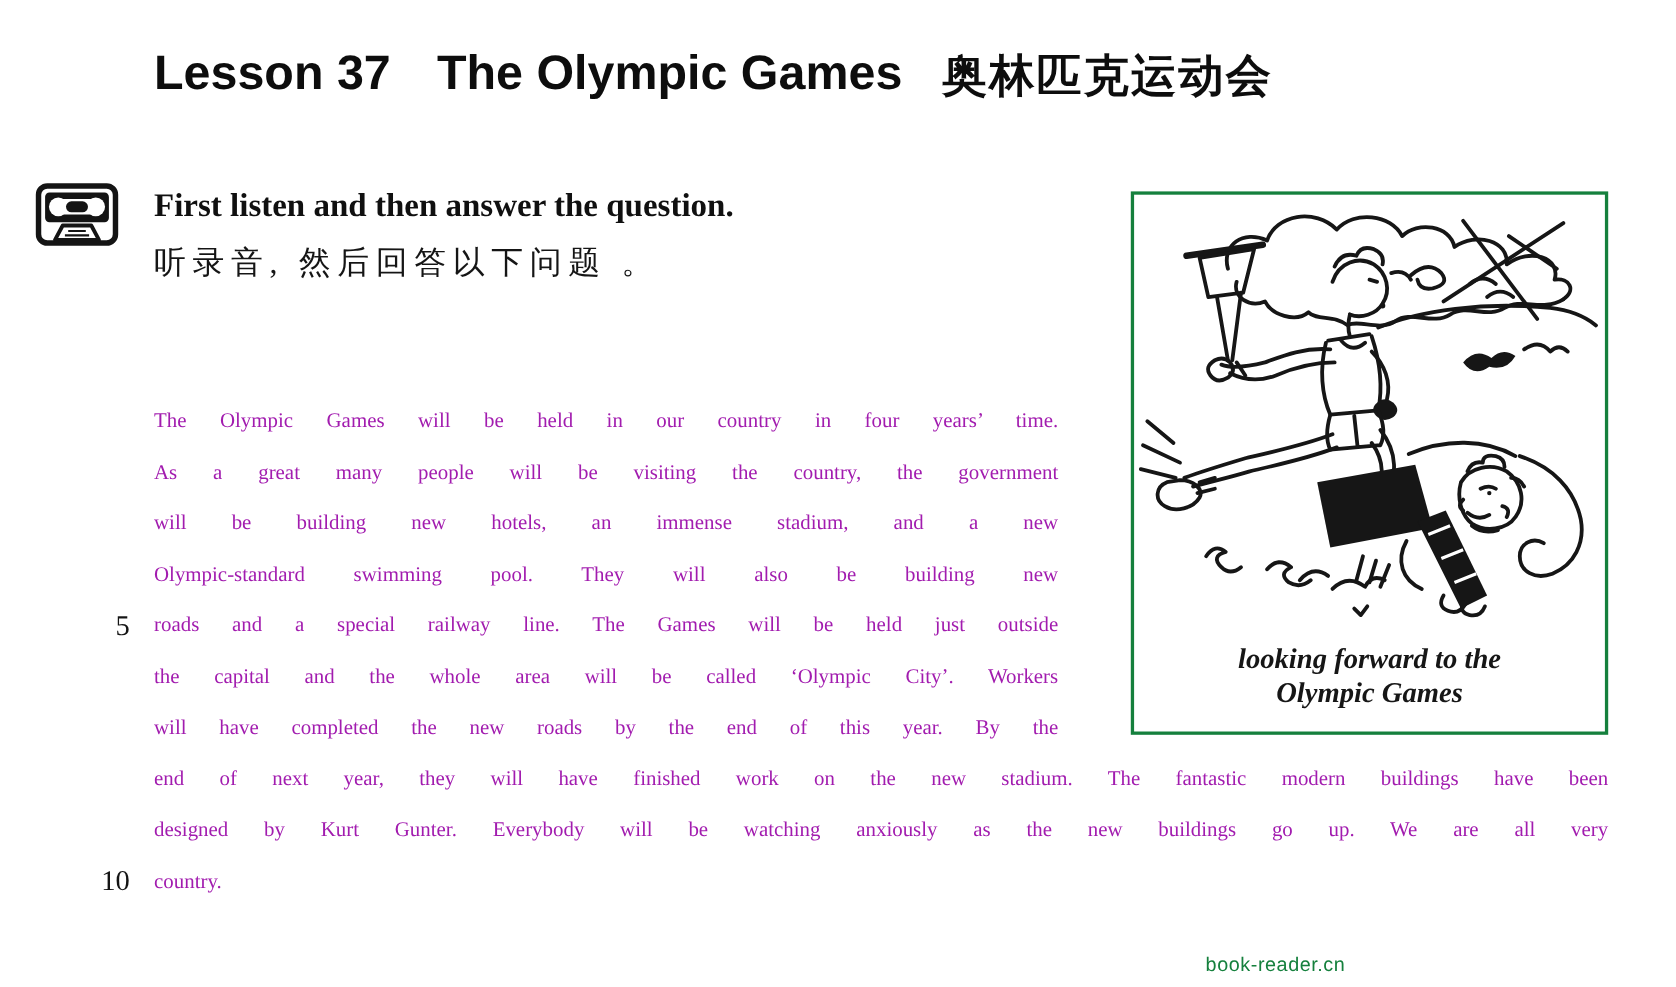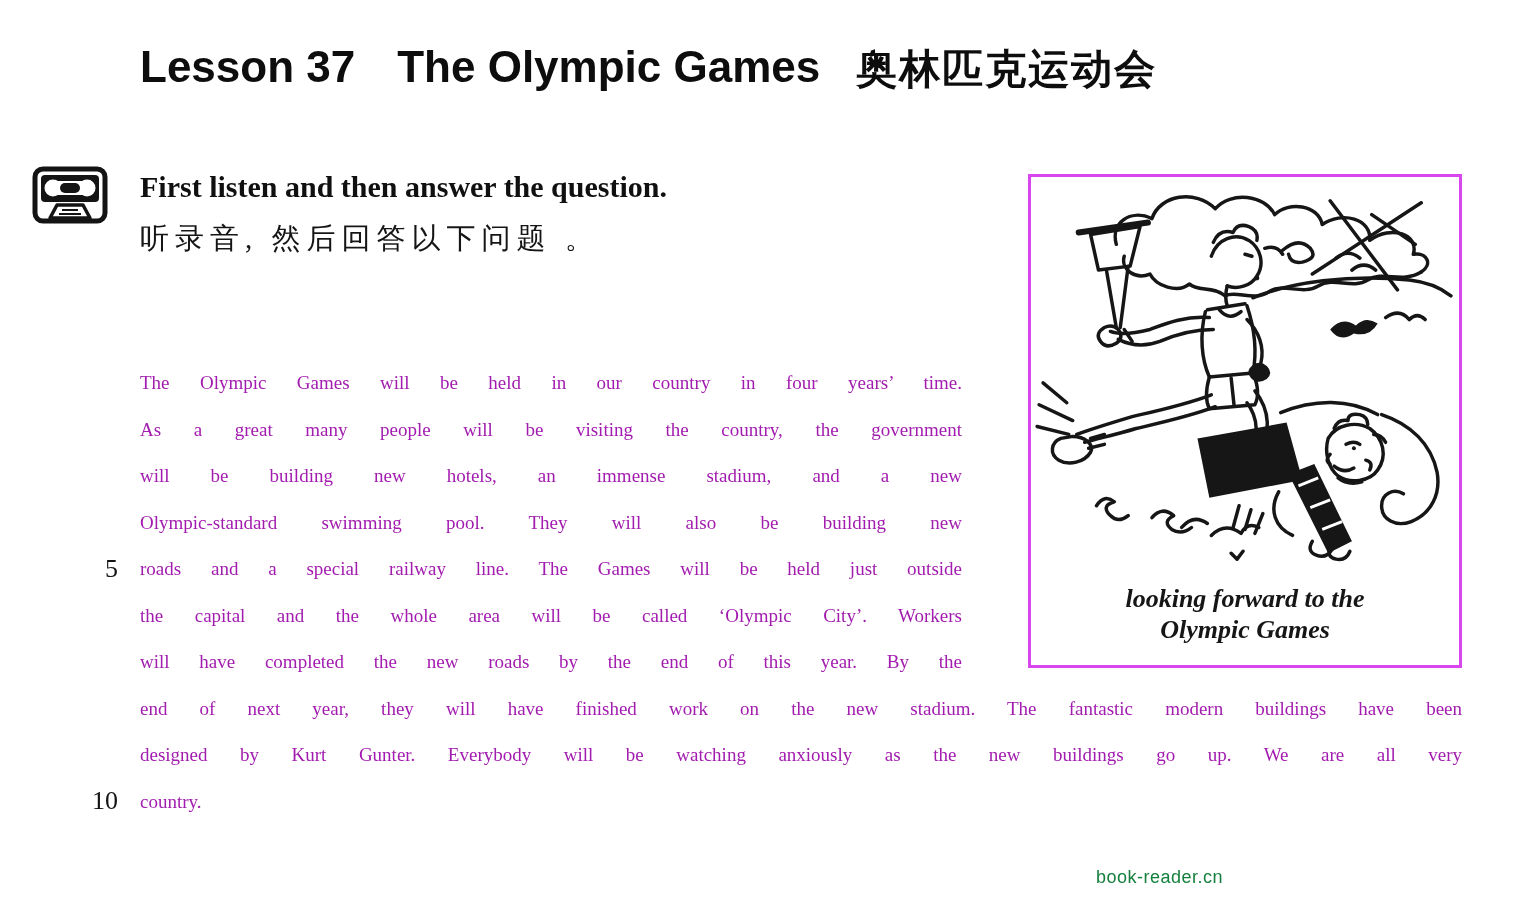--- a/index.html
+++ b/index.html
@@ -70,21 +70,21 @@
     text-align: right;
     font-size: 26px; line-height: 46.5px; color: #141414;
   }
   .line-num.n5  { top: 546px; }
   .line-num.n10 { top: 778px; }
 
   
   .figure {
     position: absolute; left: 1028px; top: 174px;
     width: 434px; height: 494px;
-    border: 3px solid #d946ef;
+    border: 3px solid #15803d;
     background: #ffffff;
     padding-left: 28px;
   }
   .figure svg.cartoon { position: absolute; left: 0; top: 2px; width: 428px; height: 396px; }
   .figure-caption {
     position: absolute; left: 0; bottom: 20px; width: 100%;
     text-align: center;
     font-style: italic; font-weight: bold;
     font-size: 26px; line-height: 31px;
     color: #161616;

